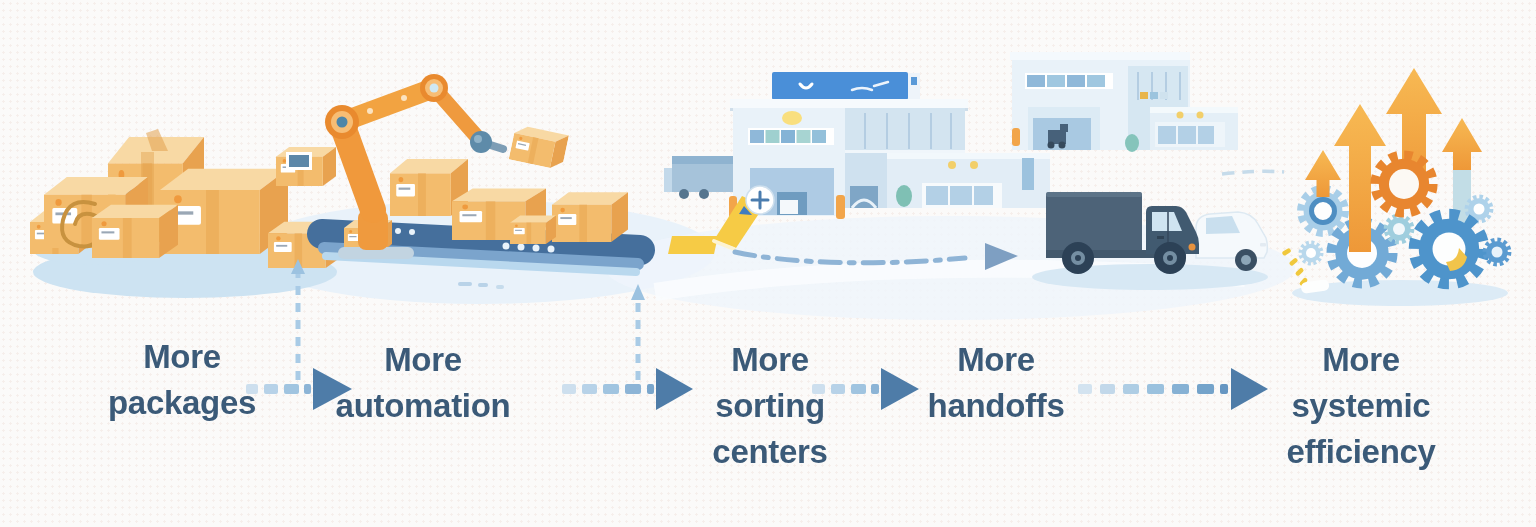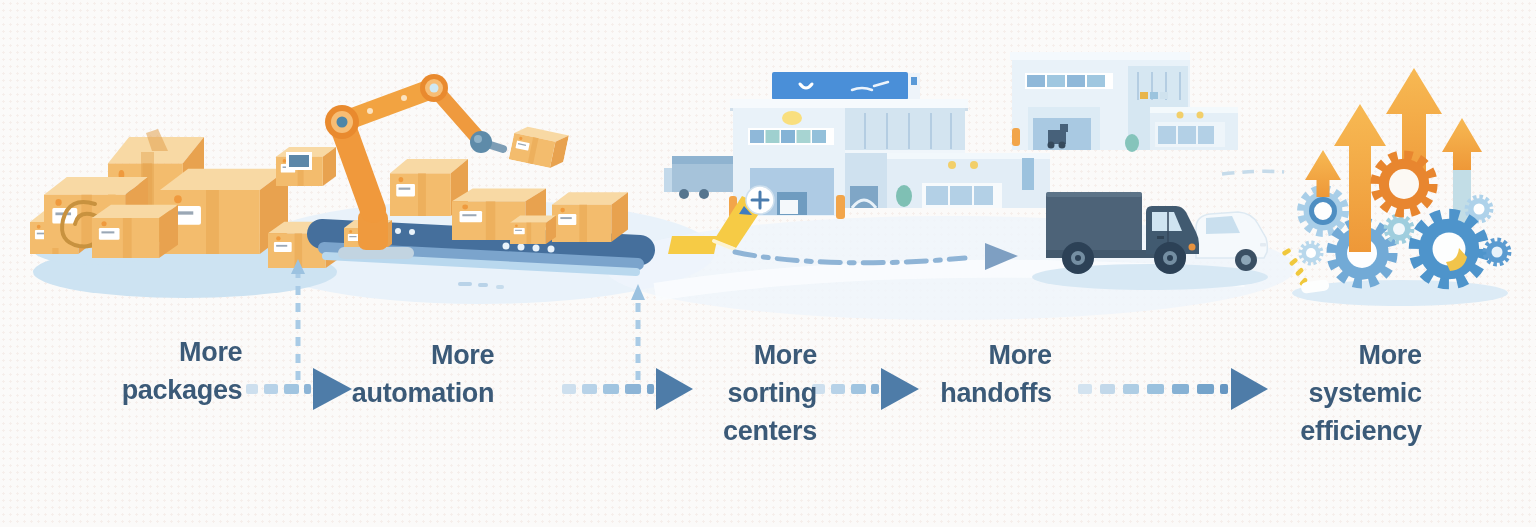--- a/index.html
+++ b/index.html
@@ -9,24 +9,24 @@
     overflow:hidden;
     background-color:#fbfaf9;
     background-image:radial-gradient(rgba(226,198,188,0.22) 1px, rgba(0,0,0,0) 1.15px);
     background-size:7px 7px;
     font-family:"Liberation Sans", sans-serif;
   }
   .illo{position:absolute;left:0;top:0;width:1536px;height:527px;}
   .step-label{
     position:absolute;
     transform:translateX(-50%);
-    font-size:27px;
+    font-size:33px;
     font-weight:bold;
     color:#3b5a78;
-    text-align:right;
+    text-align:center;
     white-space:pre-line;
     line-height:1.40;
     letter-spacing:-0.3px;
   }
   .s1{left:182px;top:334px;}
   .s2{left:423px;top:337px;}
   .s3{left:770px;top:337px;}
   .s4{left:996px;top:337px;}
   .s5{left:1361px;top:337px;}
 </style>

